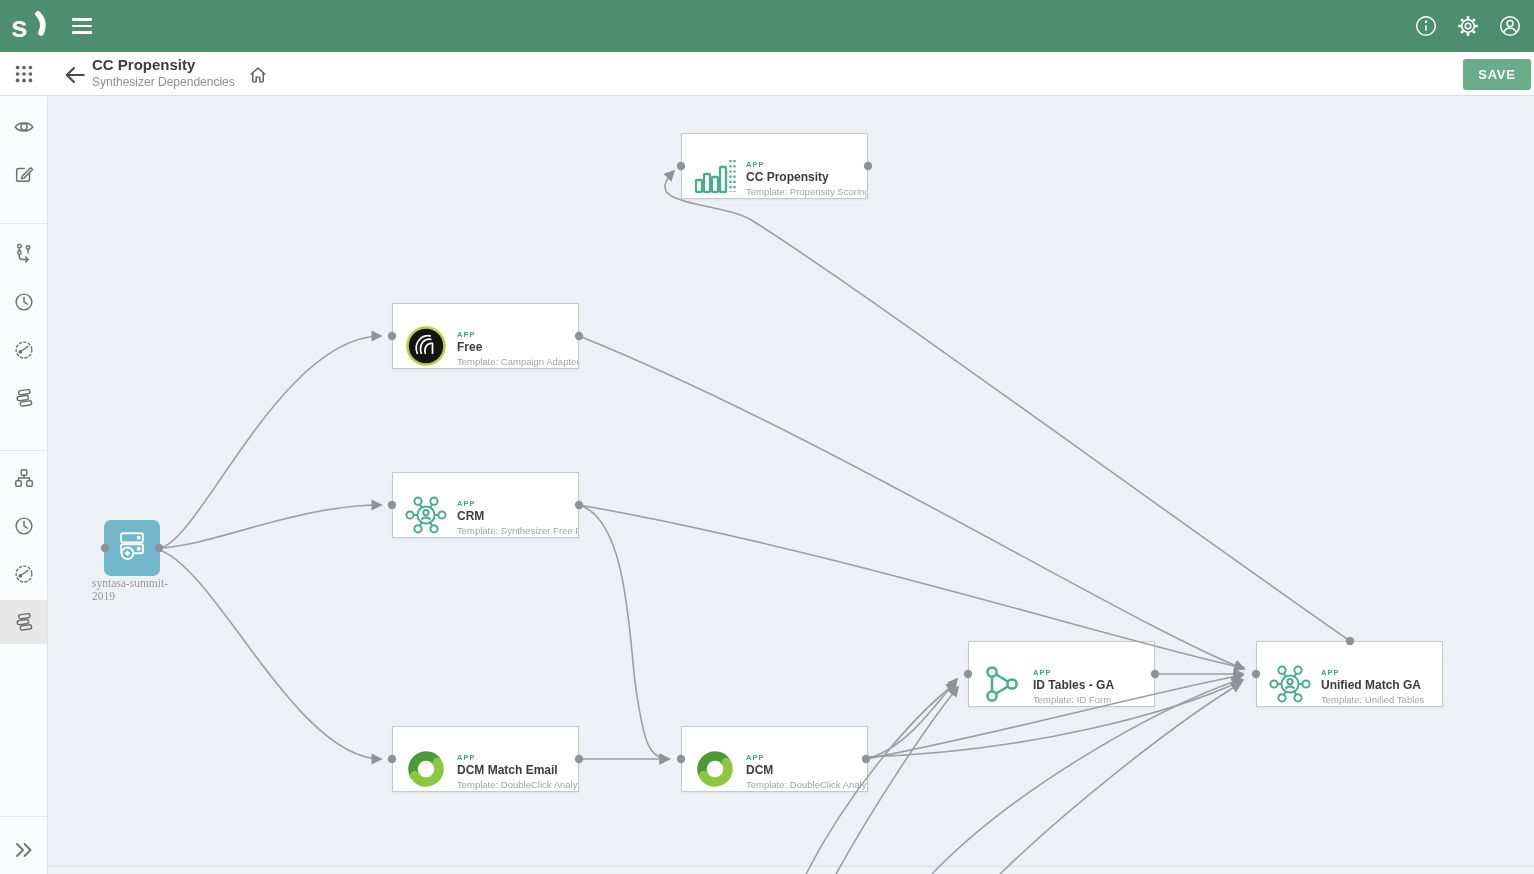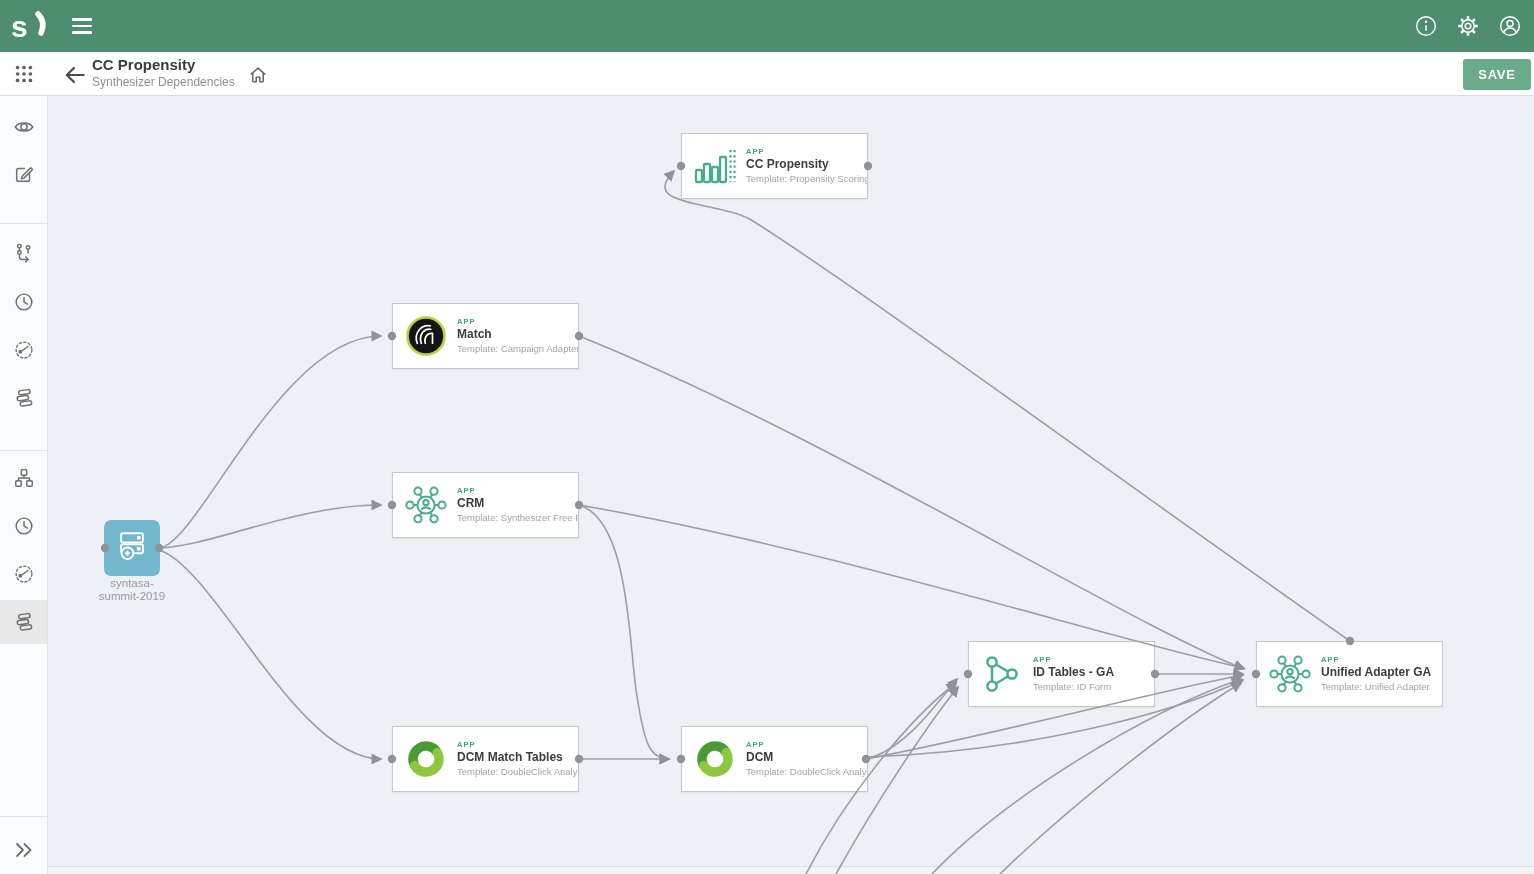--- a/index.html
+++ b/index.html
@@ -38,31 +38,31 @@
   .side-icon svg { stroke:#6f6f6f; }
   .side-icon.selected { background:#e8e8e8; }
   .side-divider { position:absolute; left:0; width:47px; height:1px; background:#e2e5e8; }
 
   
   .canvas { position:absolute; left:48px; top:96px; width:1486px; height:778px; background:#edf0f4; }
   .canvas-bottom-strip { position:absolute; left:0; top:770px; width:1486px; height:8px;
     background:#f1f4f7; border-top:1px solid #dde2e7; }
 
   .node { position:absolute; width:187px; height:66px; background:#fff; border:1px solid #c6c9cc;
-    box-shadow:0 1px 2px rgba(0,0,0,0.06); display:flex; align-items:center; cursor:grab; }
+    box-shadow:0 1px 2px rgba(0,0,0,0.06); display:flex; align-items:flex-end; cursor:grab; }
   .node-icon { width:44px; height:44px; margin-left:11px; flex:0 0 44px; }
   .node-text { margin-left:9px; overflow:hidden; white-space:nowrap; }
   .app-label { font-size:7.5px; font-weight:bold; letter-spacing:1.1px; color:#43a487; line-height:10px; }
   .node-title { font-size:12px; font-weight:bold; color:#3d3d3d; line-height:15px; }
   .node-template { font-size:9.5px; color:#a4a4a4; line-height:13px; }
 
   .source-node { position:absolute; left:56px; top:424px; width:56px; height:56px; background:#72b7cb;
     border-radius:7px; display:flex; align-items:center; justify-content:center; cursor:grab; }
-  .source-label { position:absolute; left:44px; top:481px; width:80px; text-align:center;
-    font-size:11.5px; color:#9a9a9a; line-height:12.5px; }
+  .source-label { position:absolute; left:44px; top:481px; width:80px; text-align:left;
+    font-size:11.5px; color:#9a9a9a; line-height:12.5px;font-family:Liberation Serif, serif; }
 
   #edges-svg { position:absolute; left:0; top:0; pointer-events:none; z-index:10; }
   .edge { fill:none; stroke:#9b9fa4; stroke-width:1.6; }
   .port { fill:#8f9398; stroke:none; }
 </style>
 </head>
 <body>
 
 <div class="topbar">
   <div class="logo">
@@ -264,21 +264,21 @@
       <div class="node-icon"><svg viewBox="0 0 44 44">
           <circle cx="22" cy="22" r="18.5" fill="#141414" stroke="#b5d335" stroke-width="2.6"></circle>
           <g fill="none" stroke="#fff" stroke-width="1.7">
             <path d="M13.5 30 q-3.5 -8.5 2 -14.5 q4.5 -5 11.5 -3.5"></path>
             <path d="M17.5 30 q-2.5 -6.5 1 -11.5 q3.5 -4.5 9 -3"></path>
             <path d="M21.5 30 q-1.5 -4.5 0.8 -8 q2.2 -3.2 6.2 -2.6 l0 10.6"></path>
           </g>
         </svg></div>
       <div class="node-text">
         <div class="app-label">APP</div>
-        <div class="node-title">Match</div>
+        <div class="node-title">Free</div>
         <div class="node-template">Template: Campaign Adapter</div>
       </div>
     </div>
     <div class="node" style="left: 344px; top: 376px;">
       <div class="node-icon"><svg viewBox="0 0 44 44" fill="none" stroke="#4aab8d" stroke-width="2">
           <line x1="22" y1="22" x2="38" y2="22"></line>
           <line x1="22" y1="22" x2="6" y2="22"></line>
           <line x1="22" y1="22" x2="30" y2="35.8"></line>
           <line x1="22" y1="22" x2="14" y2="35.8"></line>
           <line x1="22" y1="22" x2="30" y2="8.2"></line>
@@ -301,21 +301,21 @@
     </div>
     <div class="node" style="left: 344px; top: 630px;">
       <div class="node-icon"><svg viewBox="0 0 44 44" fill="none">
           <g transform="rotate(-30 22 22)">
             <path d="M9 22 A13 13 0 0 1 35 22" stroke="#4a9b35" stroke-width="9.5"></path>
             <path d="M35 22 A13 13 0 0 1 9 22" stroke="#8dc63f" stroke-width="9.5" stroke-linecap="round"></path>
           </g>
         </svg></div>
       <div class="node-text">
         <div class="app-label">APP</div>
-        <div class="node-title">DCM Match Tables</div>
+        <div class="node-title">DCM Match Email</div>
         <div class="node-template">Template: DoubleClick Analytics Adapter</div>
       </div>
     </div>
     <div class="node" style="left: 633px; top: 630px;">
       <div class="node-icon"><svg viewBox="0 0 44 44" fill="none">
           <g transform="rotate(-30 22 22)">
             <path d="M9 22 A13 13 0 0 1 35 22" stroke="#4a9b35" stroke-width="9.5"></path>
             <path d="M35 22 A13 13 0 0 1 9 22" stroke="#8dc63f" stroke-width="9.5" stroke-linecap="round"></path>
           </g>
         </svg></div>
@@ -351,22 +351,22 @@
           <circle cx="6" cy="22" r="3.6" fill="#fff"></circle>
           <circle cx="30" cy="35.8" r="3.6" fill="#fff"></circle>
           <circle cx="14" cy="35.8" r="3.6" fill="#fff"></circle>
           <circle cx="30" cy="8.2" r="3.6" fill="#fff"></circle>
           <circle cx="14" cy="8.2" r="3.6" fill="#fff"></circle>
           <circle cx="22" cy="19.6" r="2.7"></circle>
           <path d="M17.4 26.5 q4.6 -4.2 9.2 0"></path>
         </svg></div>
       <div class="node-text">
         <div class="app-label">APP</div>
-        <div class="node-title">Unified Adapter GA</div>
-        <div class="node-template">Template: Unified Adapter</div>
+        <div class="node-title">Unified Match GA</div>
+        <div class="node-template">Template: Unified Tables</div>
       </div>
     </div>
     <svg id="edges-svg" width="1486" height="778" viewBox="0 0 1486 778">
       <defs>
         <marker id="arrow" viewBox="0 0 10 10" refX="8.5" refY="5" markerWidth="7" markerHeight="7" orient="auto-start-reverse">
           <path d="M0,0 L10,5 L0,10 z" fill="#8f9398"></path>
         </marker>
       </defs>
       <path class="edge" d="M111,452 C150,450 232,240 333,240" marker-end="url(#arrow)"></path>
       <path class="edge" d="M111,452 C165,450 248,409 333,409" marker-end="url(#arrow)"></path>

